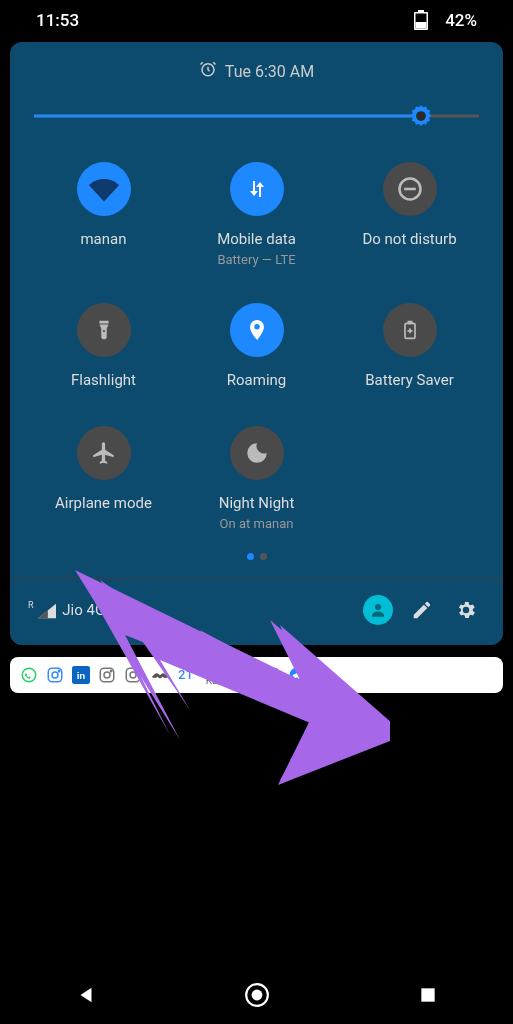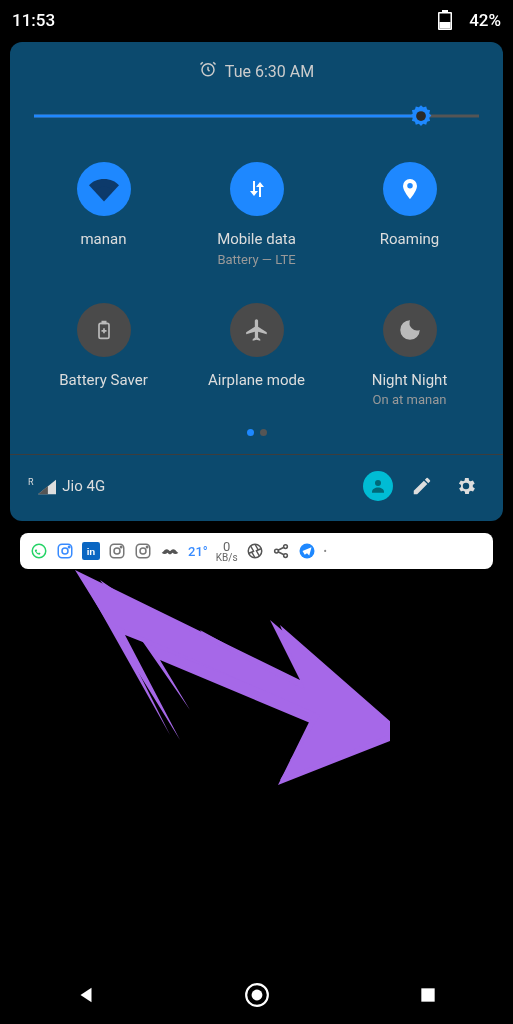--- a/index.html
+++ b/index.html
@@ -9,21 +9,21 @@
     background: #000;
     font-family: -apple-system, Roboto, sans-serif;
     color: #e0e0e0;
     overflow: hidden;
     position: relative;
   }
   .status-bar {
     display: flex;
     justify-content: space-between;
     align-items: center;
-    padding: 10px 12px 6px;
+    padding: 10px 36px 6px;
     font-size: 17px;
     font-weight: 500;
     color: #fff;
   }
   .status-right { display: flex; align-items: center; gap: 17px; }
   .battery-icon { display: inline-flex; align-items: center; }
   .panel {
     margin: 6px 10px 0;
     background: #0c4a6e;
     border-radius: 12px;
@@ -111,21 +111,21 @@
   .footer-btn {
     width:38px; height:38px;
     display:flex; align-items:center; justify-content:center;
     margin-left: 6px;
   }
   .avatar-circle {
     width:30px;height:30px;border-radius:50%;background:#00bcd4;
     display:flex;align-items:center;justify-content:center;
   }
   .notif-bar {
-    margin: 12px 20px 0;
+    margin: 12px 10px 0;
     background:#fff;
     border-radius: 8px;
     height: 36px;
     display:flex;
     align-items:center;
     padding: 0 10px;
     gap: 8px;
     font-size: 12px;
     color:#555;
   }
@@ -205,21 +205,38 @@
     <div class="tile">
       <div class="tile-circle on">
         <svg width="24" height="24" viewBox="0 0 24 24" fill="#fff">
             <path d="M8 4v10H5l4 5 4-5h-3V4H8zm8 16V10h3l-4-5-4 5h3v10h2z"></path>
           </svg>
       </div>
       <div class="tile-label">Mobile data</div>
       <div class="tile-sub">Battery — LTE</div>
     </div>
 
-
+    <div class="tile">
+      <div class="tile-circle off">
+        <svg width="28" height="28" viewBox="0 0 24 24" fill="none" stroke="#bbb" stroke-width="2.2">
+            <circle cx="12" cy="12" r="9"></circle>
+            <line x1="7" y1="12" x2="17" y2="12"></line>
+          </svg>
+      </div>
+      <div class="tile-label">Do not disturb</div>
+    </div>
+
+    <div class="tile">
+      <div class="tile-circle off">
+        <svg width="22" height="28" viewBox="0 0 24 24" fill="#bbb">
+            <path d="M7 2h10v3H7V2zm0 4h10l-2 4v10a2 2 0 0 1-2 2h-2a2 2 0 0 1-2-2V10L7 6zm5 6a1.2 1.2 0 1 0 0 2.4 1.2 1.2 0 0 0 0-2.4z"></path>
+          </svg>
+      </div>
+      <div class="tile-label">Flashlight</div>
+    </div>
 
     <div class="tile">
       <div class="tile-circle on">
         <svg width="24" height="28" viewBox="0 0 24 24" fill="#fff">
             <path d="M12 2a7 7 0 0 0-7 7c0 5 7 13 7 13s7-8 7-13a7 7 0 0 0-7-7zm0 9.5A2.5 2.5 0 1 1 12 6a2.5 2.5 0 0 1 0 5.5z"></path>
           </svg>
       </div>
       <div class="tile-label">Roaming</div>
     </div>
 

